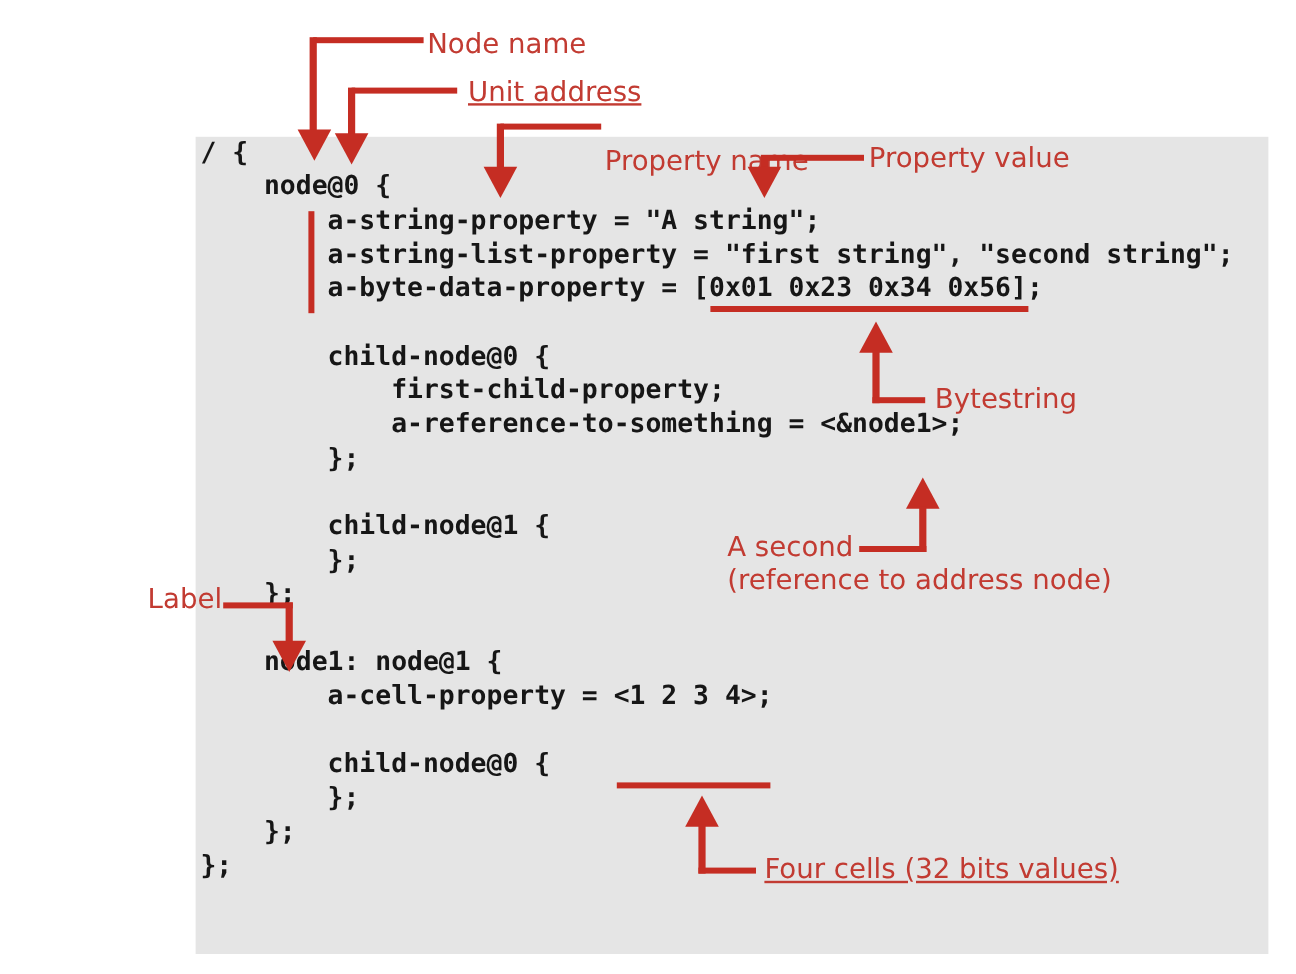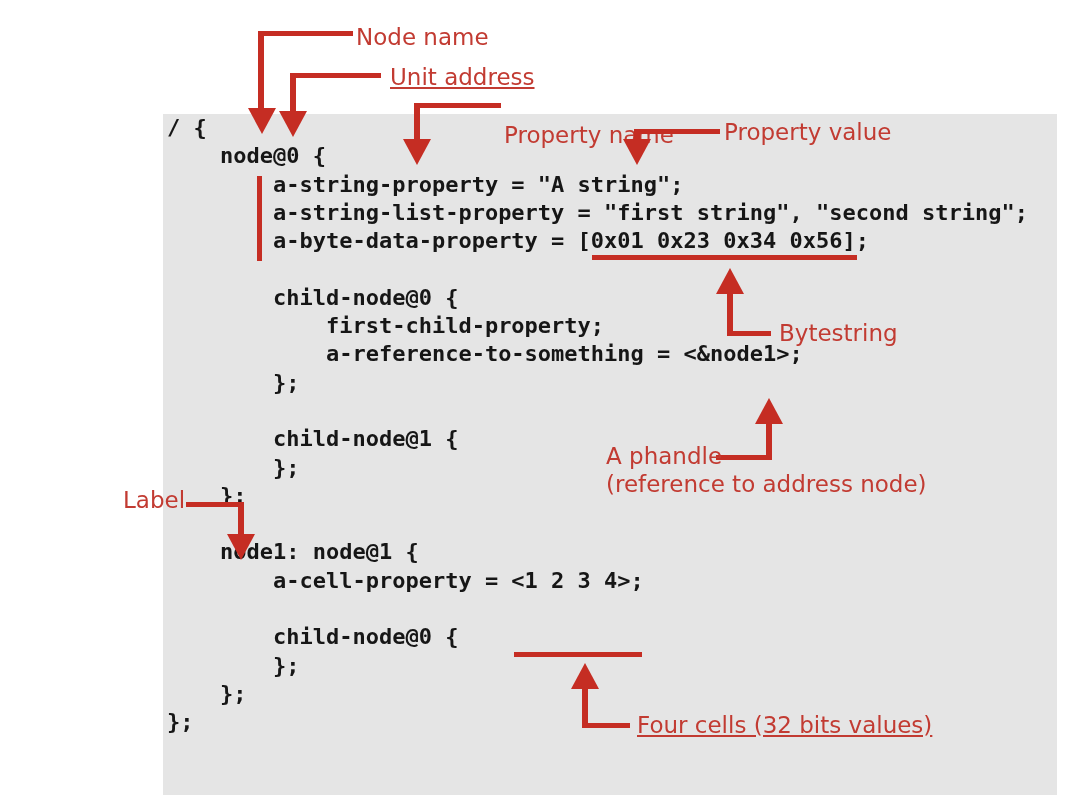--- a/index.html
+++ b/index.html
@@ -114,21 +114,21 @@
 
   <div class="rline" style="left:592px; top:255px; width:265px; height:5px;"></div>
   <div class="arrow-up" style="left:716px; top:268px;"></div>
   <div class="rline" style="left:727px; top:292px; width:6px; height:44px;"></div>
   <div class="rline" style="left:727px; top:331px; width:44px; height:5px;"></div>
   <div class="ann-text" style="left:779px; top:320px;">Bytestring</div>
 
   <div class="arrow-up" style="left:755px; top:398px;"></div>
   <div class="rline" style="left:766px; top:422px; width:6px; height:38px;"></div>
   <div class="rline" style="left:716px; top:455px; width:56px; height:5px;"></div>
-  <div class="ann-text" style="left:606px; top:443px;">A phandle</div>
+  <div class="ann-text" style="left:606px; top:443px;">A second</div>
   <div class="ann-text" style="left:606px; top:471px;">(reference to address node)</div>
 
   <div class="ann-text" style="left:123px; top:487px;">Label</div>
   <div class="rline" style="left:186px; top:502px; width:58px; height:5px;"></div>
   <div class="rline" style="left:238px; top:502px; width:6px; height:34px;"></div>
   <div class="arrow-down" style="left:227px; top:534px;"></div>
 
   <div class="rline" style="left:514px; top:652px; width:128px; height:5px;"></div>
   <div class="arrow-up" style="left:571px; top:663px;"></div>
   <div class="rline" style="left:582px; top:687px; width:6px; height:41px;"></div>

